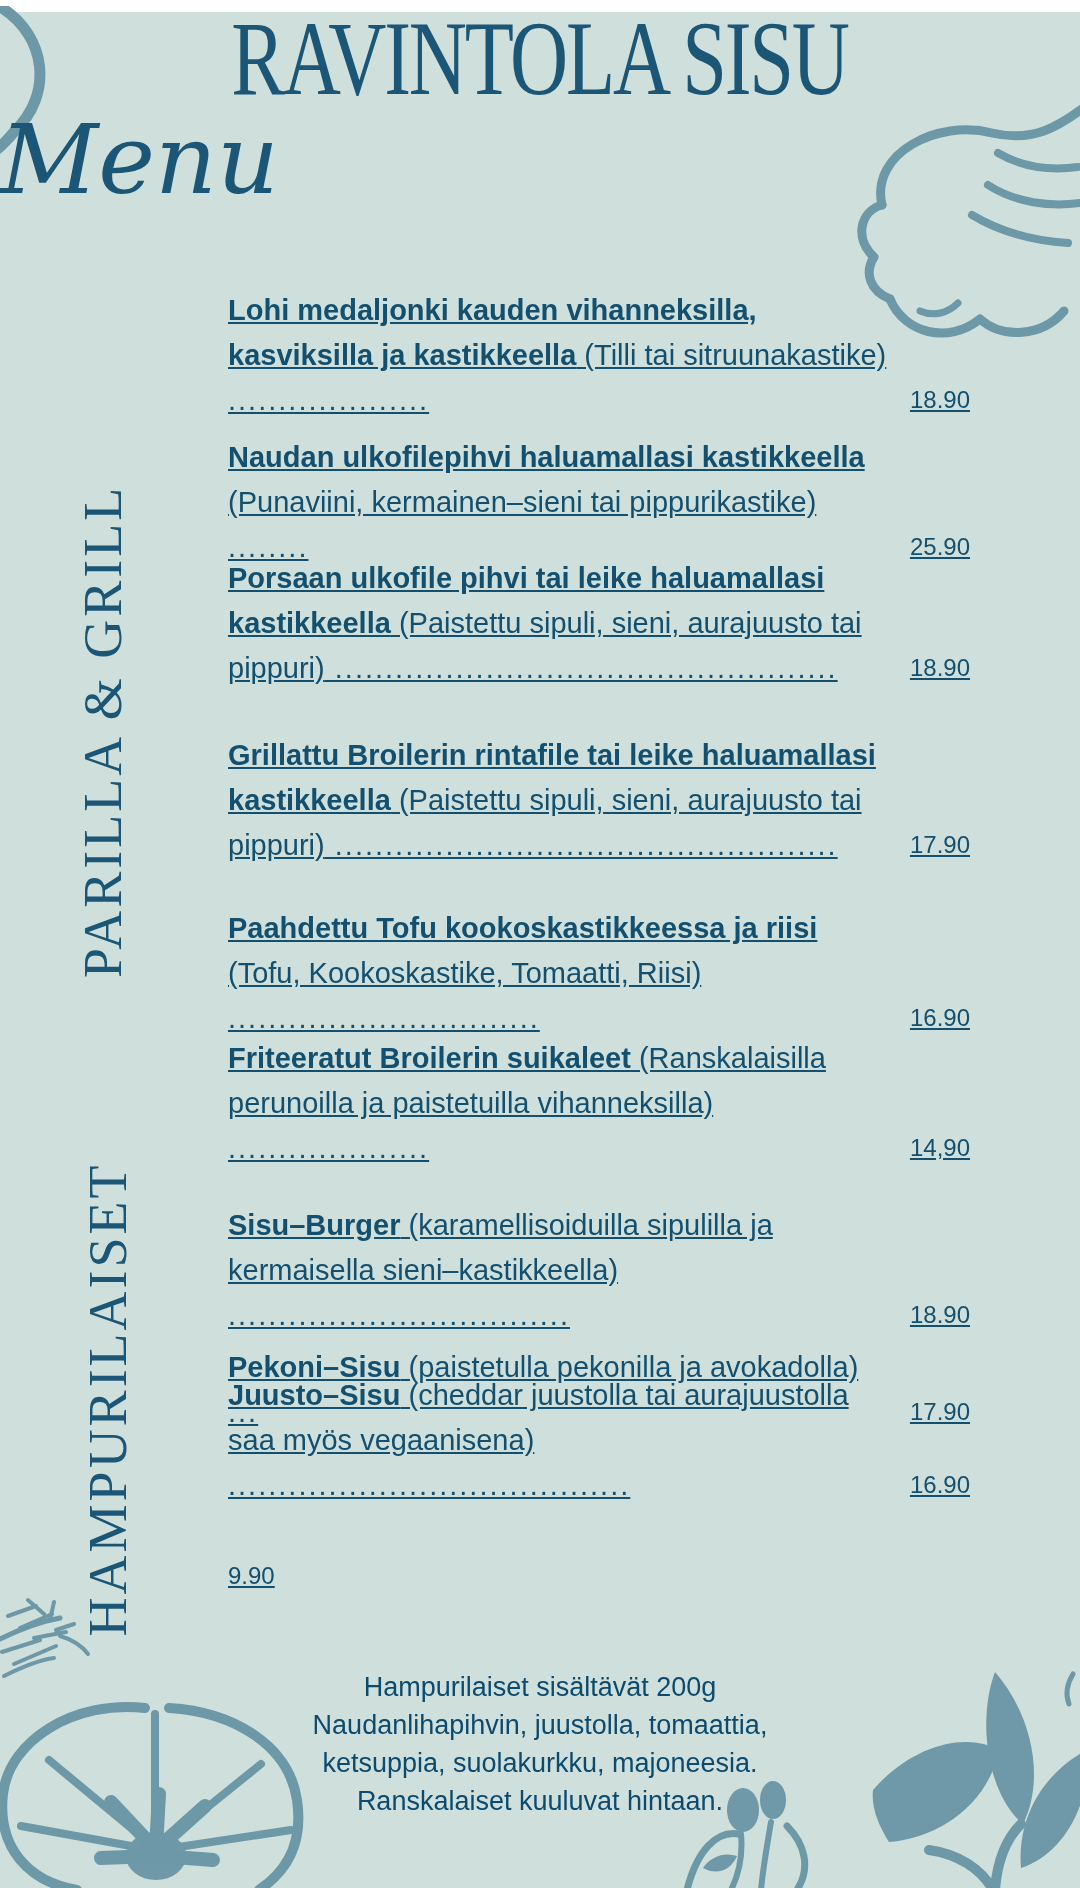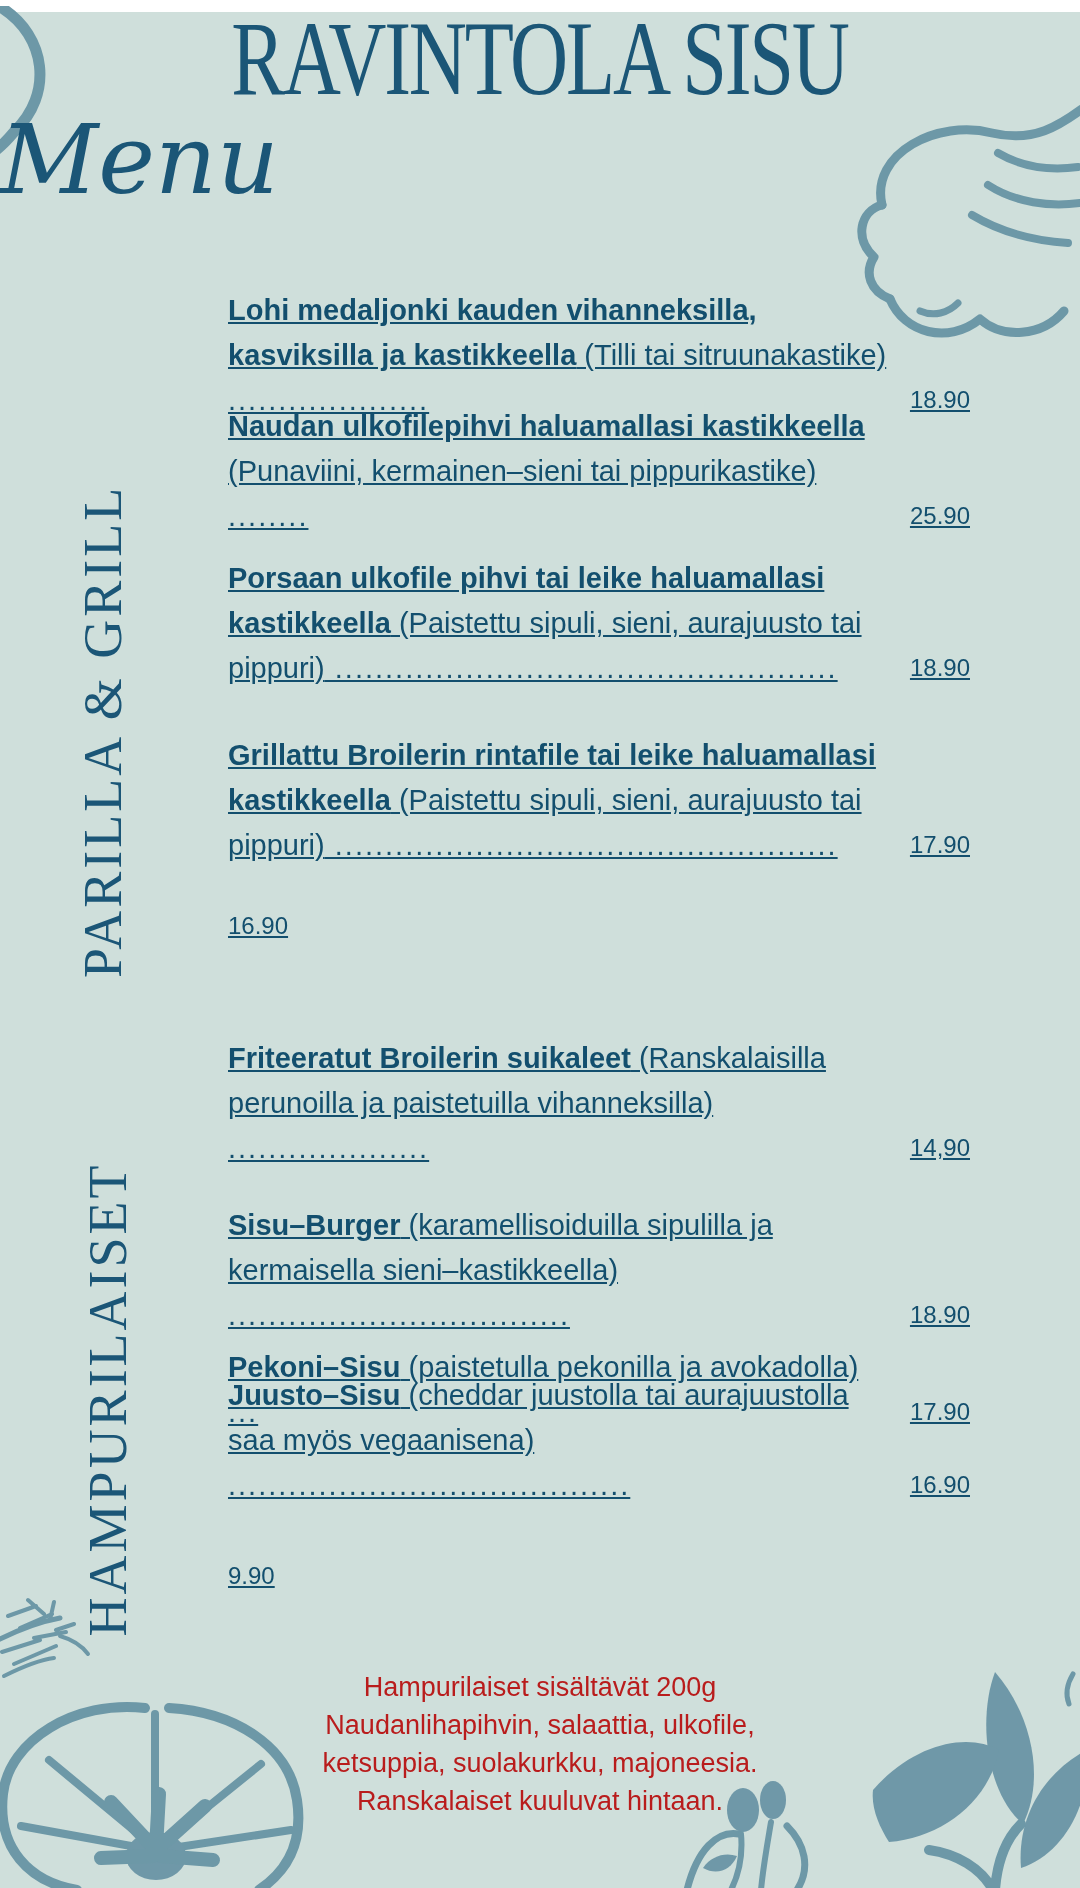--- a/index.html
+++ b/index.html
@@ -36,21 +36,21 @@
     text-decoration:underline;
   }
   .item-text{flex:none;width:662px;margin:0;font-size:29px;line-height:45px;}
   .item-name{font-weight:700;}
   .item-desc{font-weight:400;}
   .leader{font-weight:400;letter-spacing:2px;}
   .price{flex:none;font-size:24px;line-height:40px;padding-bottom:3px;font-weight:400;}
   
   .footer{
     position:absolute;left:240px;top:1668px;width:600px;text-align:center;
-    color:#b91c1c;font-size:27px;line-height:38px;
+    color:#0c4a6e;font-size:27px;line-height:38px;
   }
   .footer p{margin:0;}
   
   .deco{position:absolute;pointer-events:none;}
   .stroke{fill:none;stroke:#6d98a7;stroke-linecap:round;stroke-linejoin:round;}
   .fill{fill:#6f98a8;stroke:none;}
 </style>
 </head>
 <body>
 
@@ -110,36 +110,37 @@
   </div>
 
   <div class="vlabel grill">PARILLA &amp; GRILL</div>
   <div class="vlabel burgers">HAMPURILAISET</div>
 
   <div class="item" style="top:288px">
     <p class="item-text"><span class="item-name">Lohi medaljonki kauden vihanneksilla, kasviksilla ja kastikkeella</span><span class="item-desc"> (Tilli tai sitruunakastike)</span><span class="leader"> ....................</span></p>
     <div class="price">18.90</div>
   </div>
 
-  <div class="item" style="top:404px">
+  <div class="item" style="top:435px">
     <p class="item-text"><span class="item-name">Naudan ulkofilepihvi haluamallasi kastikkeella</span><span class="item-desc"> (Punaviini, kermainen–sieni tai pippurikastike)</span><span class="leader"> ........</span></p>
     <div class="price">25.90</div>
   </div>
 
   <div class="item" style="top:556px">
     <p class="item-text"><span class="item-name">Porsaan ulkofile pihvi tai leike haluamallasi kastikkeella</span><span class="item-desc"> (Paistettu sipuli, sieni, aurajuusto tai pippuri)</span><span class="leader"> ..................................................</span></p>
     <div class="price">18.90</div>
   </div>
 
   <div class="item" style="top:733px">
     <p class="item-text"><span class="item-name">Grillattu Broilerin rintafile tai leike haluamallasi kastikkeella</span><span class="item-desc"> (Paistettu sipuli, sieni, aurajuusto tai pippuri)</span><span class="leader"> ..................................................</span></p>
     <div class="price">17.90</div>
   </div>
 
   <div class="item" style="top:906px">
+    <p class="item-text"><span class="item-name">Paahdettu Tofu kookoskastikkeessa ja riisi</span><span class="item-desc"> (Tofu, Kookoskastike, Tomaatti, Riisi)</span><span class="leader"> ...............................</span></p>
     <div class="price">16.90</div>
   </div>
 
   <div class="item" style="top:1036px">
     <p class="item-text"><span class="item-name">Friteeratut Broilerin suikaleet</span><span class="item-desc"> (Ranskalaisilla perunoilla ja paistetuilla vihanneksilla)</span><span class="leader"> ....................</span></p>
     <div class="price">14,90</div>
   </div>
 
   <div class="item" style="top:1203px">
     <p class="item-text"><span class="item-name">Sisu–Burger</span><span class="item-desc"> (karamellisoiduilla sipulilla ja kermaisella sieni–kastikkeella)</span><span class="leader"> ..................................</span></p>
@@ -155,17 +156,17 @@
     <p class="item-text"><span class="item-name">Juusto–Sisu</span><span class="item-desc"> (cheddar juustolla tai aurajuustolla saa myös vegaanisena)</span><span class="leader"> ........................................</span></p>
     <div class="price">16.90</div>
   </div>
 
   <div class="item" style="top:1556px">
     <div class="price">9.90</div>
   </div>
 
   <div class="footer">
     <p>Hampurilaiset sisältävät 200g</p>
-    <p>Naudanlihapihvin, salaattia, ulkofile,</p>
+    <p>Naudanlihapihvin, juustolla, tomaattia,</p>
     <p>ketsuppia, suolakurkku, majoneesia.</p>
     <p>Ranskalaiset kuuluvat hintaan.</p>
   </div>
 </div>
 
 </body></html>

